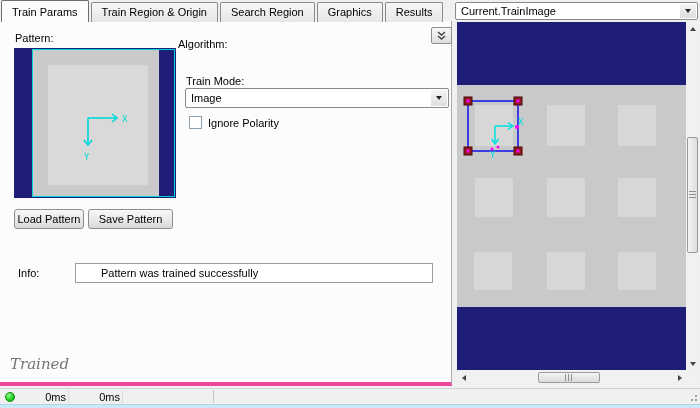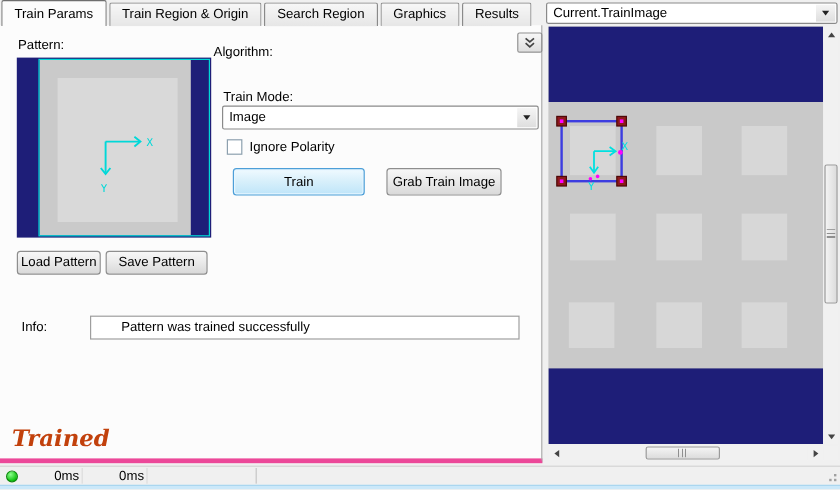--- a/index.html
+++ b/index.html
@@ -39,21 +39,21 @@
   .tri-left  { width:0; height:0; border-top:3.5px solid transparent; border-bottom:3.5px solid transparent; border-right:4px solid #444; }
   .tri-right { width:0; height:0; border-top:3.5px solid transparent; border-bottom:3.5px solid transparent; border-left:4px solid #444; }
 
   .checkbox { position:absolute; width:13px; height:13px; background:#fff; border:1px solid #8da0ae; }
   .text-input { position:absolute; border:1px solid #9e9e9e; background:#fff; font-family:"Liberation Sans",sans-serif;
                 font-size:11px; padding:0 4px; color:#000; }
   .collapse-btn { position:absolute; left:431px; top:6px; width:21px; height:17px; border:1px solid #8e8e8e;
                   border-radius:2px; background:linear-gradient(#f7f7f7,#dedede); display:flex; align-items:center; justify-content:center; }
 
   .trained-text { position:absolute; left:10px; top:334px; font-family:"DejaVu Serif", serif;
-                  font-style:italic; font-weight:bold; font-size:19px; color:#c2410c; }
+                  font-style:italic; font-weight:normal; font-size:15px; color:#737373; }
 
   
   .selector { left:455px; top:2px; width:243px; z-index:3; height:18px; }
   .selector .combo-text { line-height:16px; }
   .image-area { position:absolute; left:457px; top:22px; width:229px; height:348px; background:#c9c9c9; overflow:hidden; }
   .navy-band { position:absolute; left:0; width:229px; background:#1e1e78; }
   .overlay-svg { position:absolute; left:0; top:0; }
 
   .vscroll { position:absolute; left:686px; top:22px; width:13px; height:348px; background:#f1f1f1; }
   .hscroll { position:absolute; left:457px; top:371px; width:229px; height:13px; background:#f1f1f1; }
@@ -121,22 +121,20 @@
     <div class="combo" style="left:185px; top:67px; width:264px;">
       <span class="combo-text">Image</span>
       <span class="combo-btn">
           <span class="tri-down"></span>
         </span>
     </div>
 
     <div class="checkbox" style="left:189px; top:95px;"></div>
     <div class="lbl" style="left:208px; top:96px;">Ignore Polarity</div>
 
-    <div class="win-btn primary" style="left:194px; top:119px; width:110px; height:23px;">Train</div>
-    <div class="win-btn" style="left:322px; top:119px; width:96px; height:23px;">Grab Train Image</div>
 
     <div class="collapse-btn">
       <svg width="9" height="10" viewBox="0 0 9 10">
         <polyline points="1,1 4.5,4 8,1" fill="none" stroke="#444" stroke-width="1.4"></polyline>
         <polyline points="1,5 4.5,8 8,5" fill="none" stroke="#444" stroke-width="1.4"></polyline>
       </svg>
     </div>
 
     <div class="lbl" style="left:18px; top:246px;">Info:</div>
     <input class="text-input" style="left: 75px; top: 242px; width: 358px; height: 20px; padding-left: 25px;" readonly="" value="Pattern was trained successfully">

